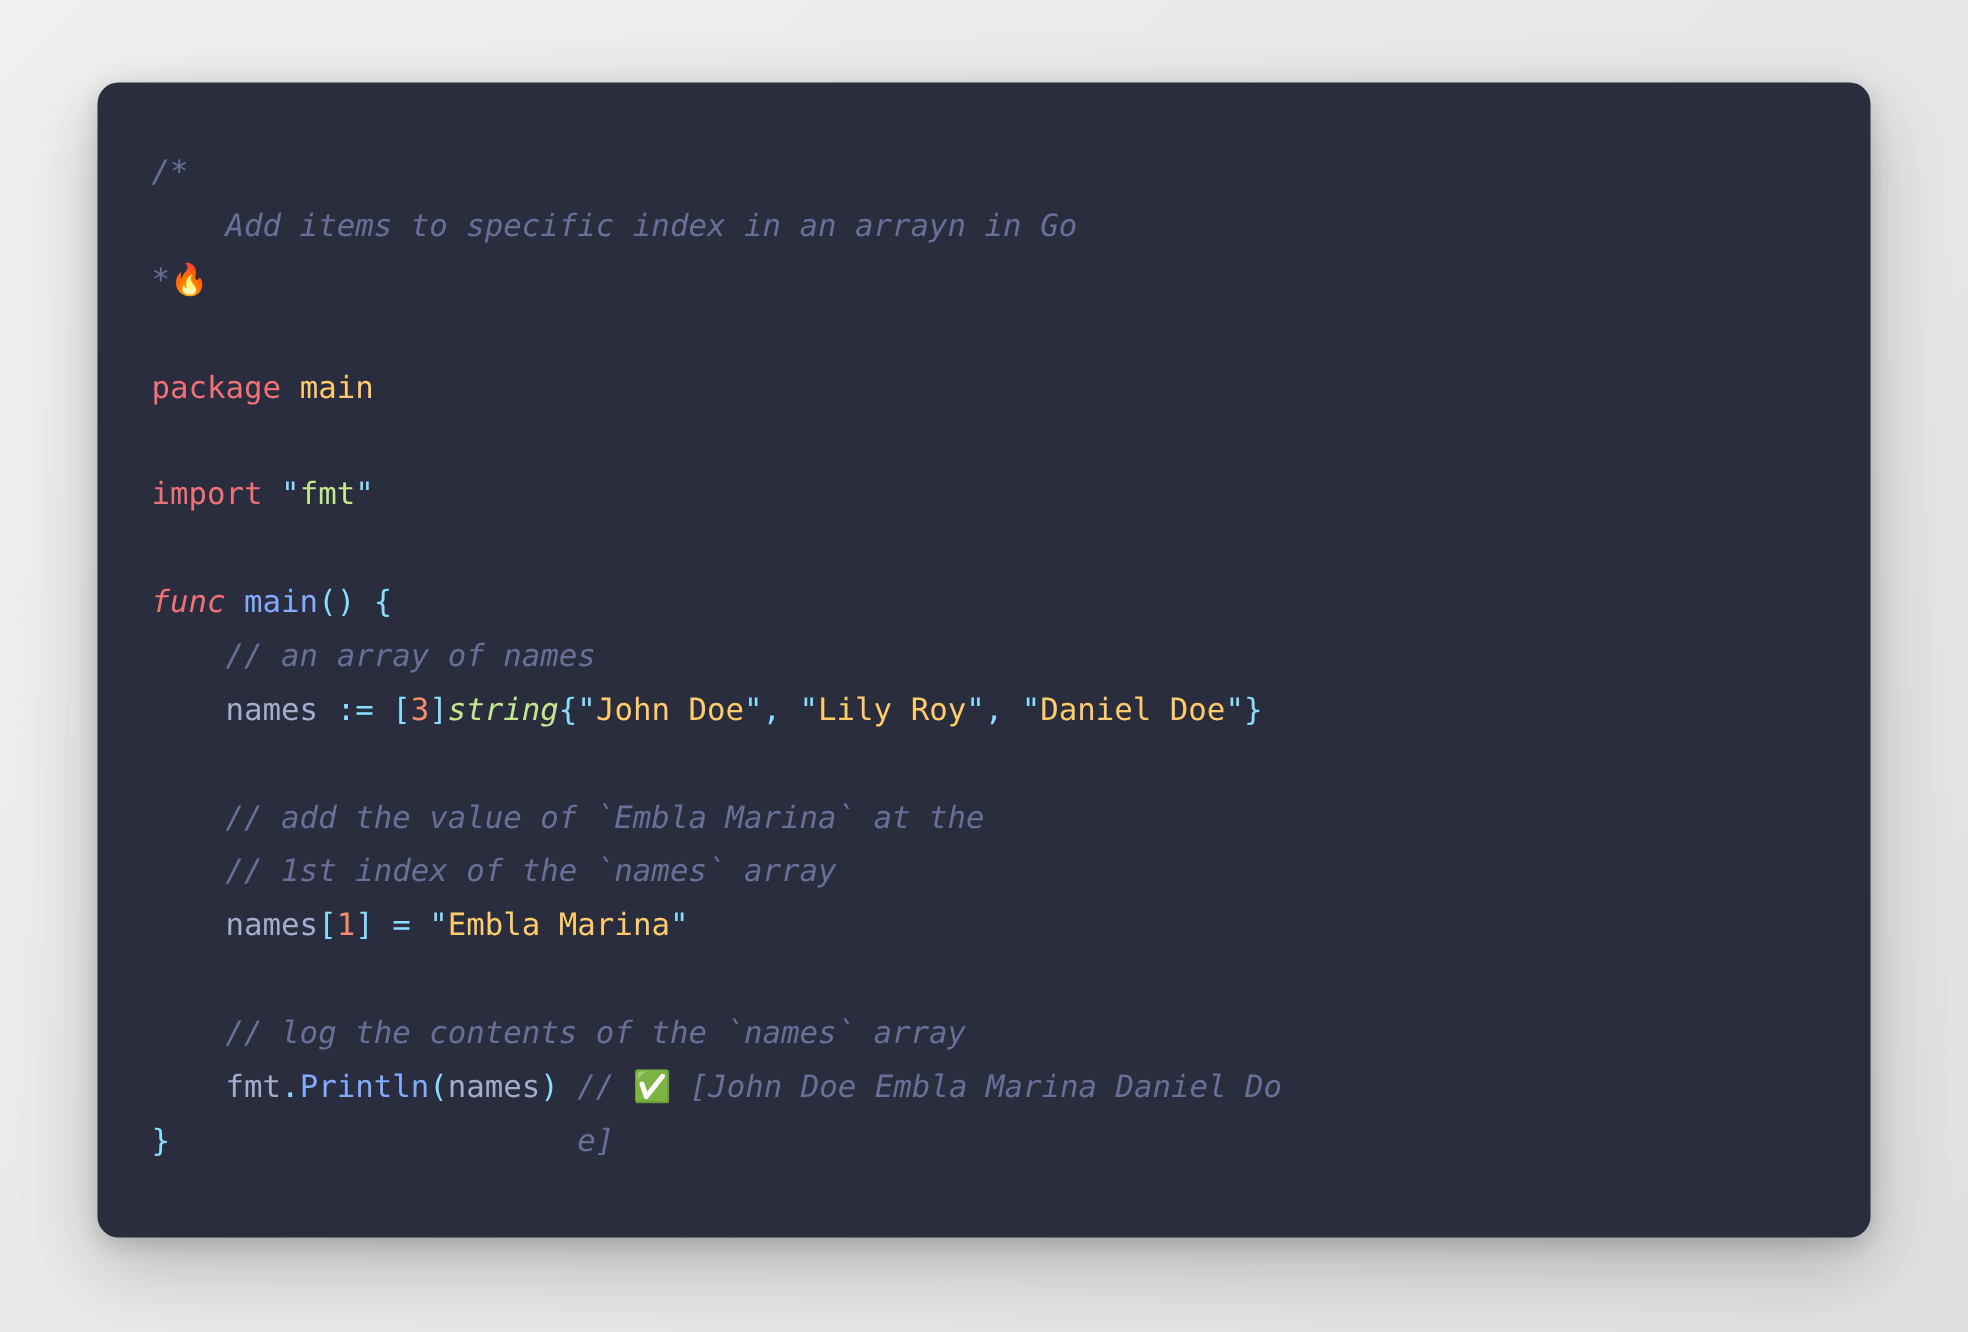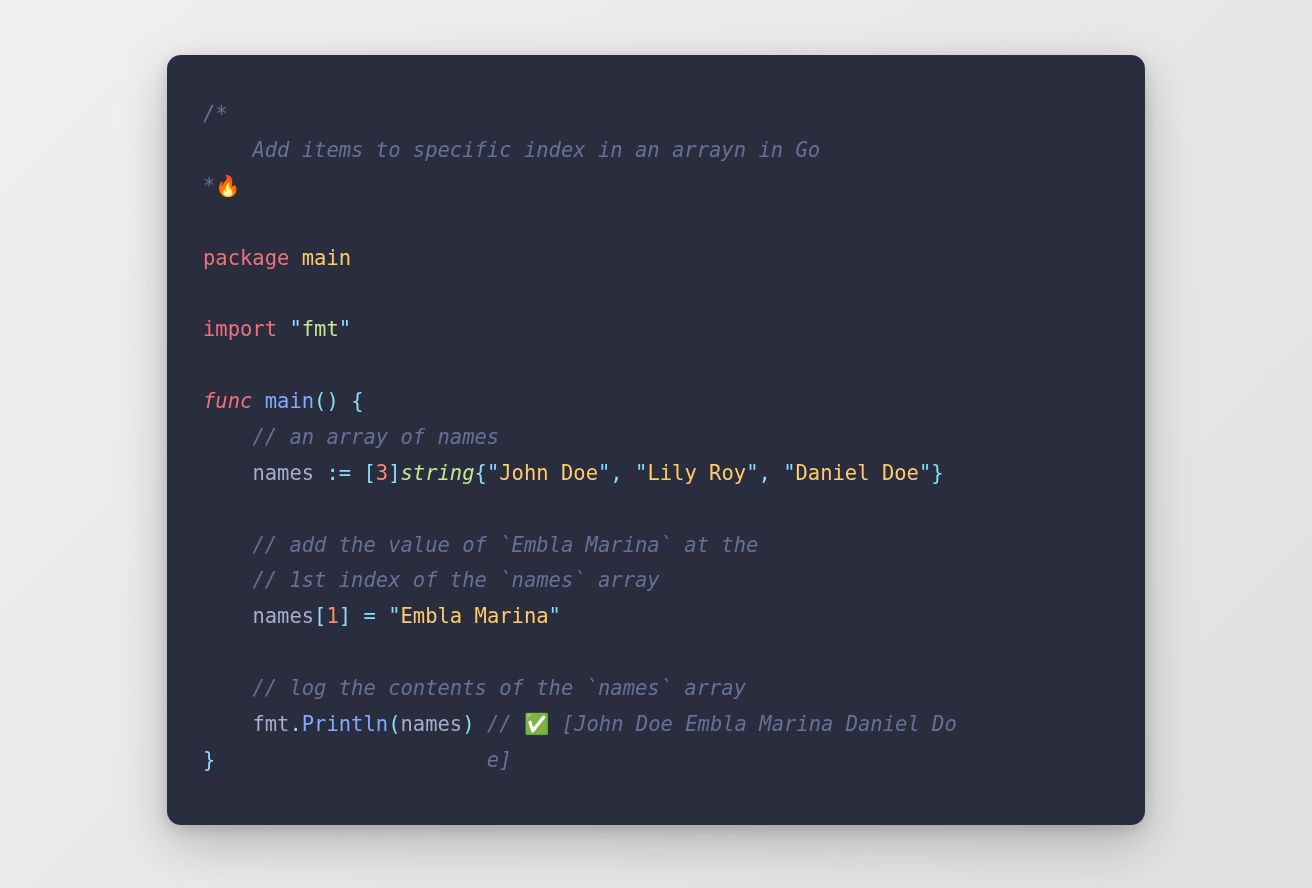--- a/index.html
+++ b/index.html
@@ -8,21 +8,21 @@
     background: linear-gradient(135deg, #f0f0f0 0%, #e0e0e0 100%);
     min-height: 888px;
     width: 1312px;
     display: flex;
     align-items: flex-start;
     justify-content: center;
     padding-top: 55px;
     font-family: ui-monospace, "SF Mono", Menlo, Monaco, Consolas, monospace;
   }
   .code-box {
-    width: 978px;
+    width: 1182px;
     background: #292d3e;
     border-radius: 14px;
     padding: 42px 36px 46px 36px;
     box-shadow: 0 18px 50px rgba(0,0,0,0.22), 0 4px 14px rgba(0,0,0,0.14);
   }
   pre {
     color: #a6accd;
     font-size: 20.5px;
     line-height: 1.75;
     font-family: ui-monospace, "SF Mono", Menlo, Monaco, Consolas, monospace;

